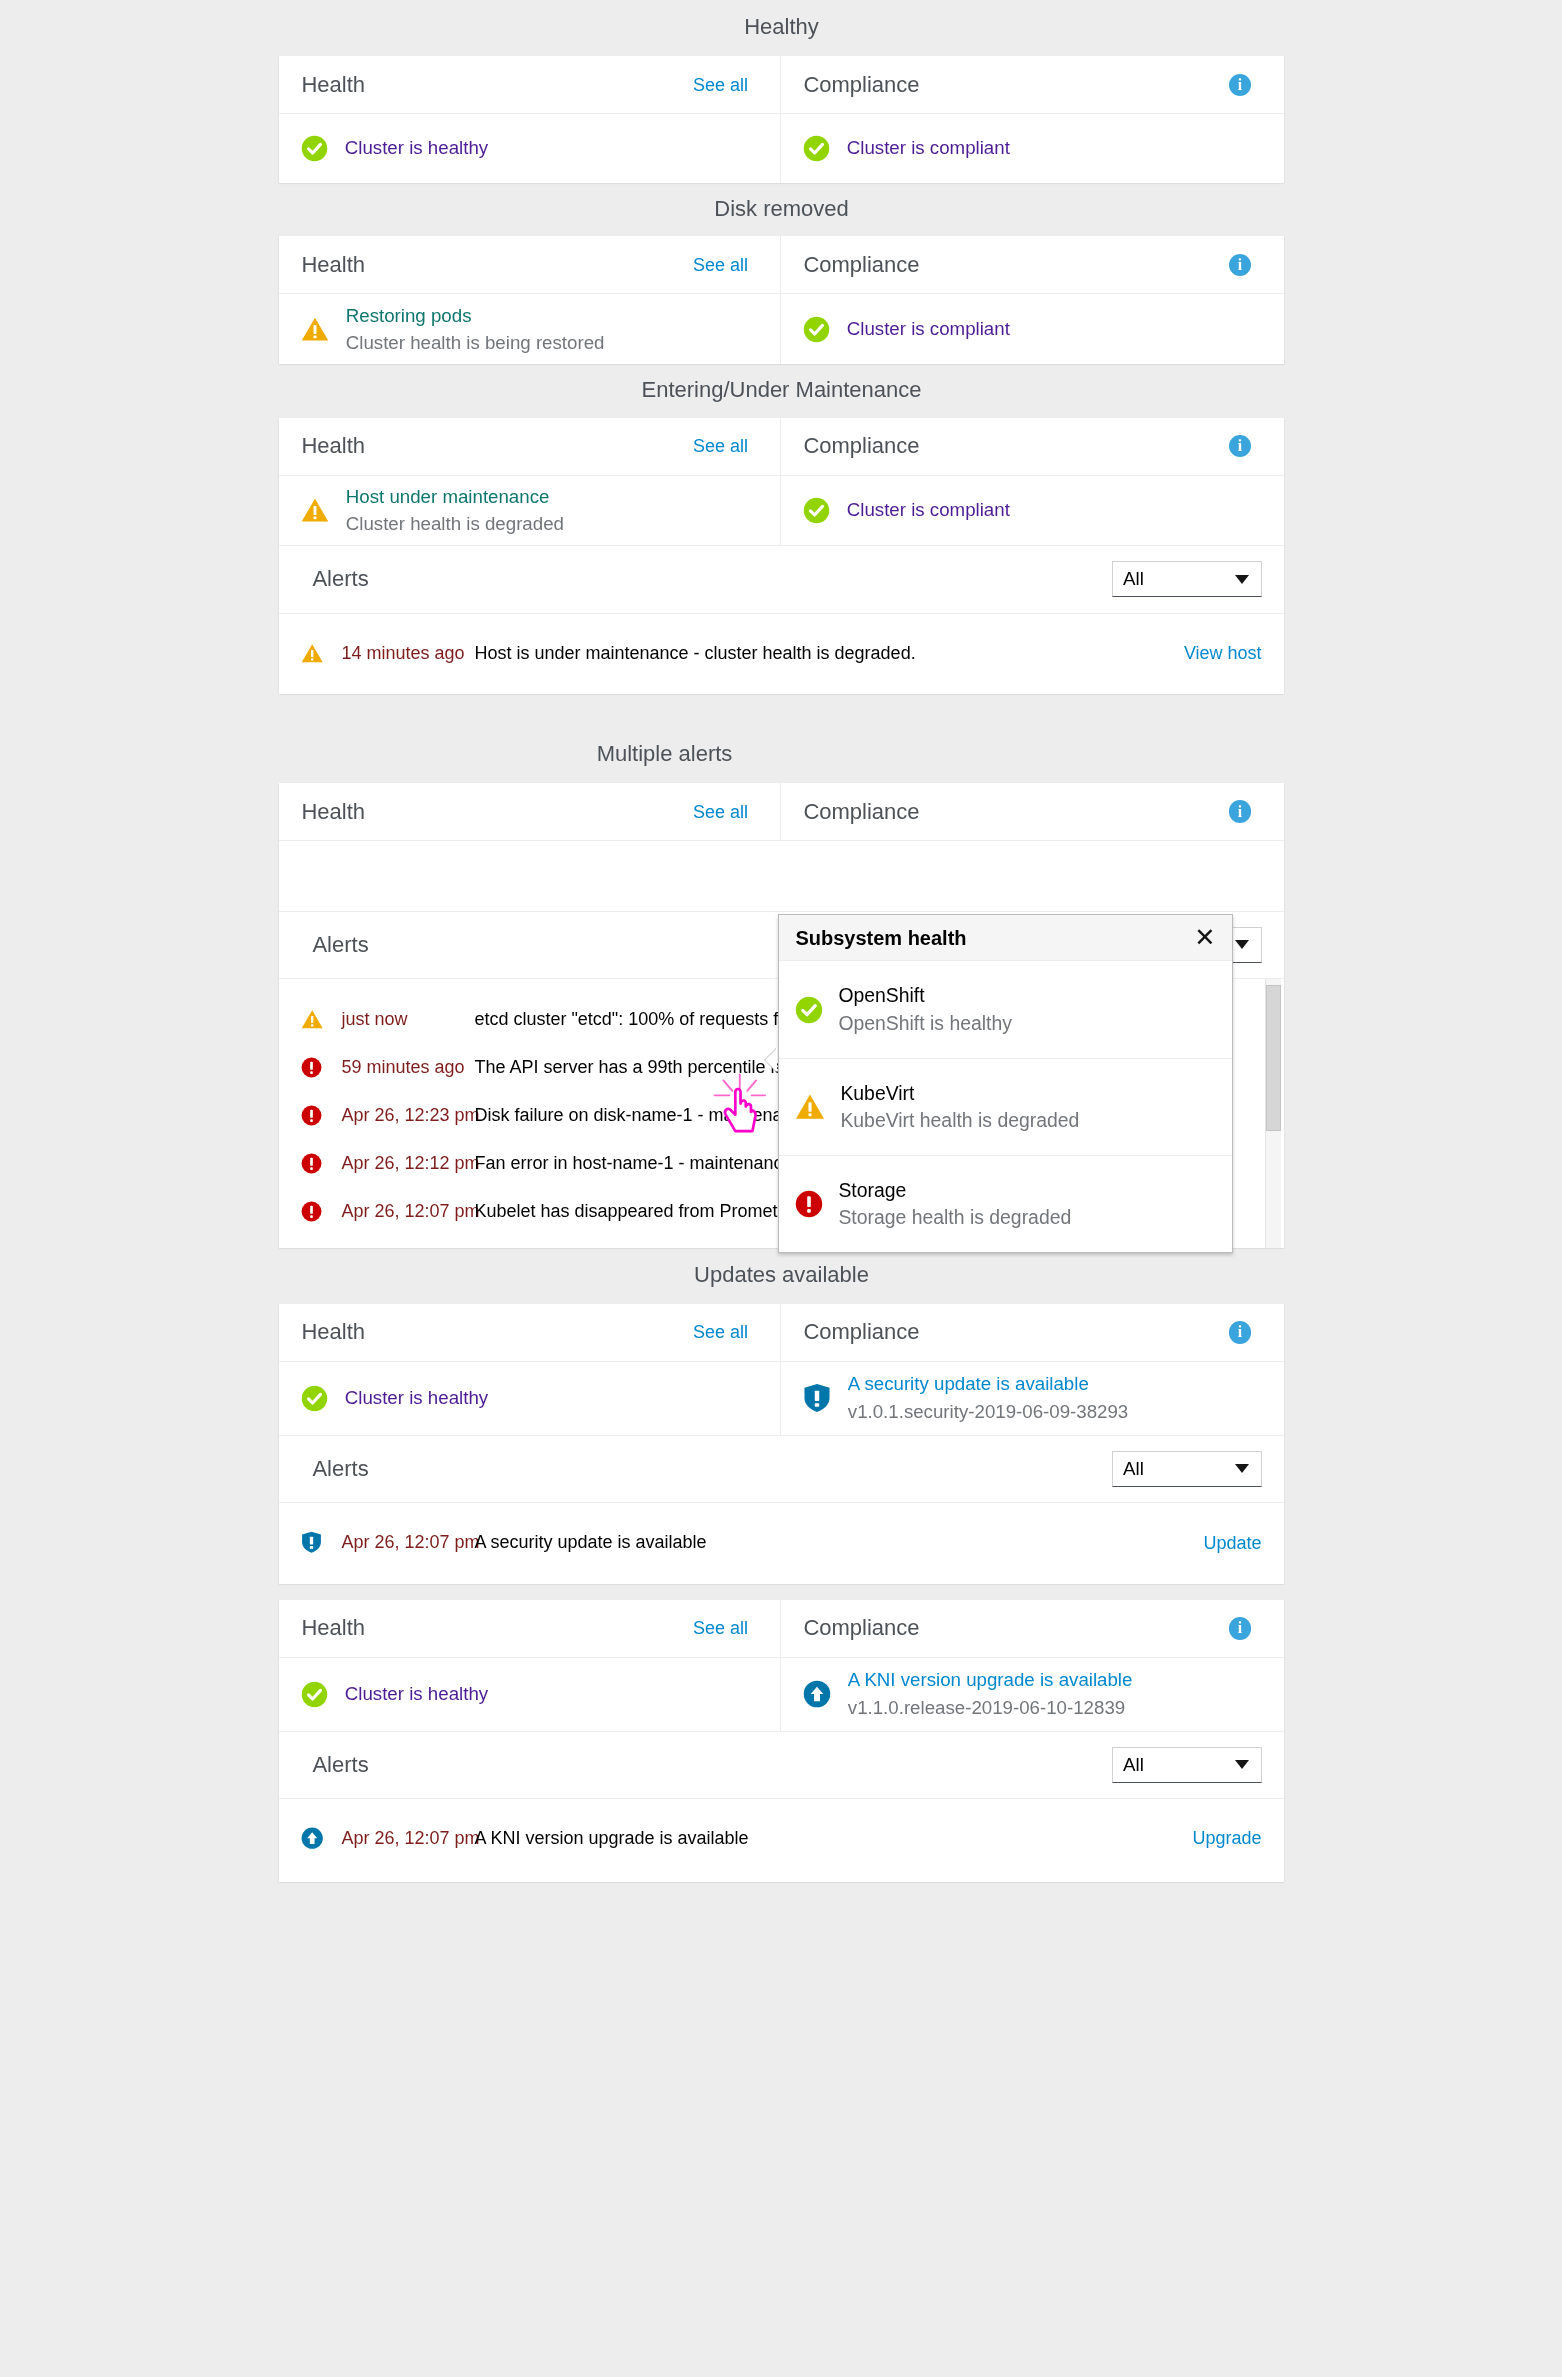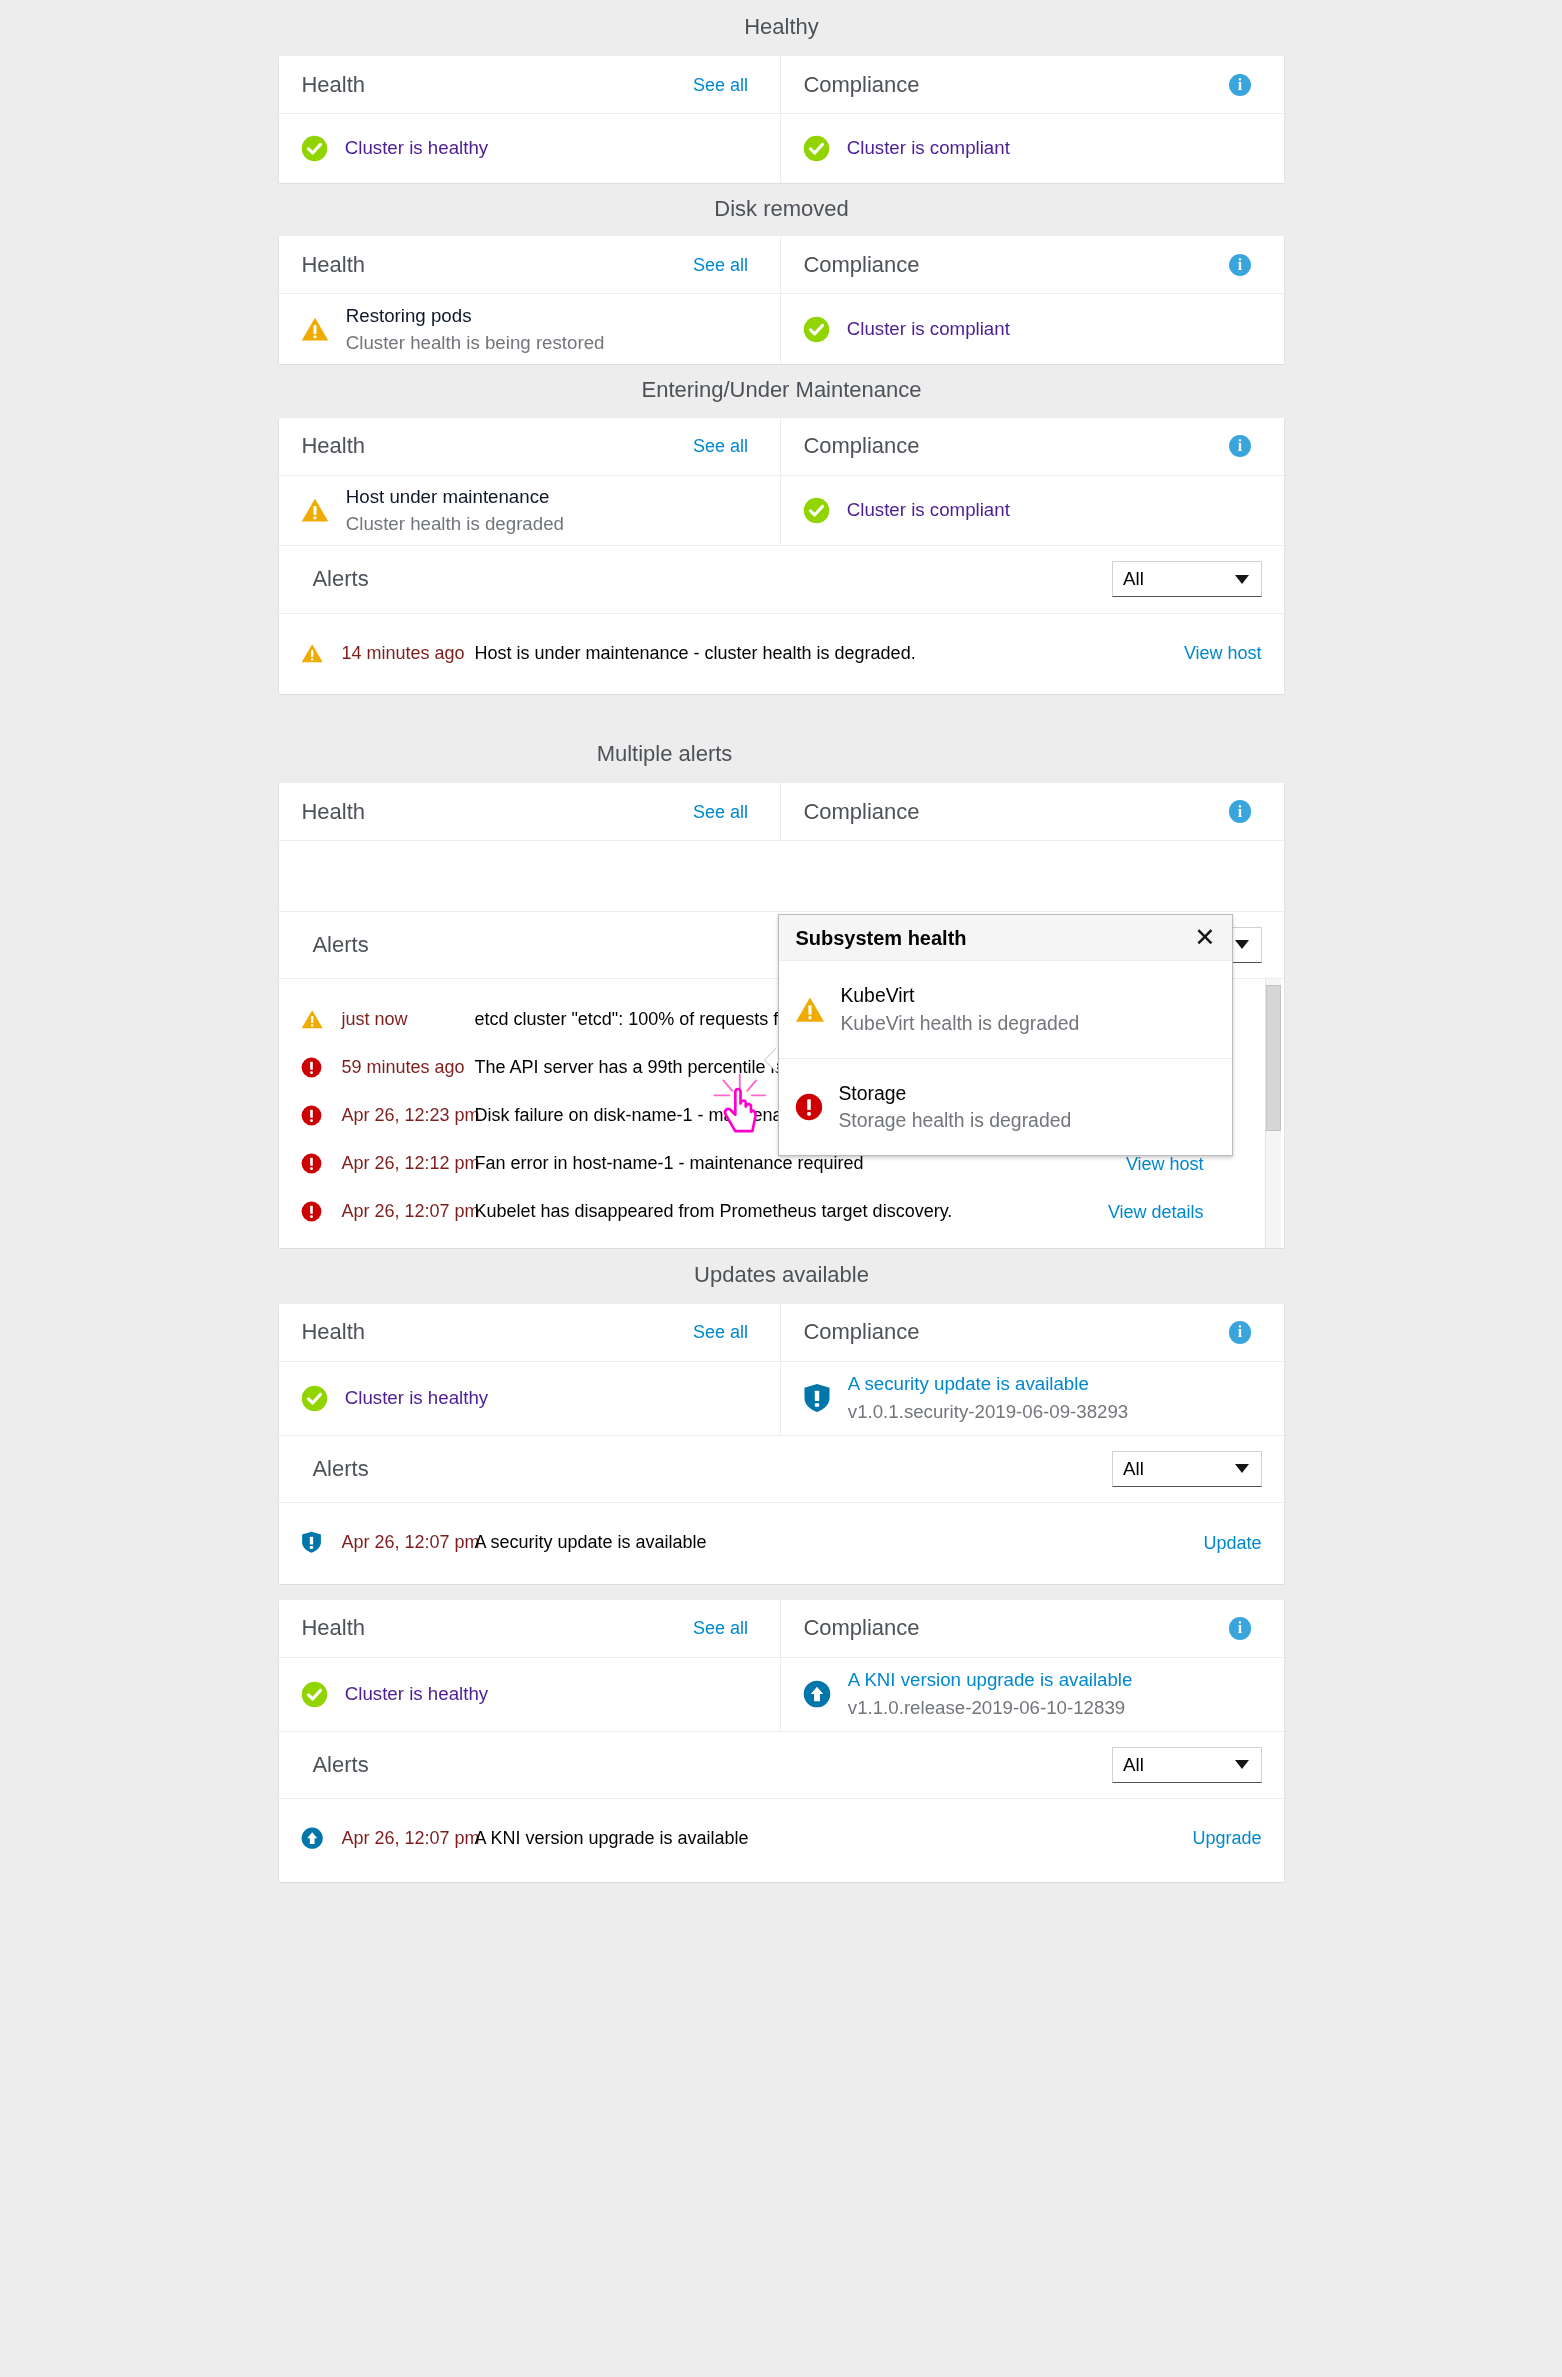--- a/index.html
+++ b/index.html
@@ -70,21 +70,21 @@
     min-height: 61px;
     padding: 0 22.4px;
   }
   .status-wrap { display: flex; align-items: center; gap: 16.4px; }
   .status-text-single {
     font-size: 18.7px;
     color: #4c1d95;
     line-height: 1;
   }
   .status-stack { display: flex; flex-direction: column; gap: 5.2px; }
-  .status-main { font-size: 18.7px; color: #0f172a; line-height: 1.15; }
+  .status-main { font-size: 18.7px; color: #0f766e; line-height: 1.15; }
   .status-sub  { font-size: 18.7px; color: #72767b; line-height: 1.15; }
 
   .status-link-main {
     font-size: 18.7px; color: #0088ce; line-height: 1.2; cursor: pointer;
   }
   .status-link-sub {
     font-size: 18.7px; color: #72767b; line-height: 1.2;
   }
 
   
@@ -641,20 +641,30 @@
     </div>
   </div>
 
   <div class="popover-arrow" style="left:765px; top:1048px;"></div>
   <div class="popover">
     <div class="popover-hdr">
       <span class="popover-title">Subsystem health</span>
       <span class="popover-close">✕</span>
     </div>
 
+    <div class="popover-item">
+      <svg class="ico" width="28" height="28" viewBox="0 0 36 36">
+        <circle cx="18" cy="18" r="17" fill="#92d400"></circle>
+        <path d="M10 18.5 L15.5 24 L26 12.5" stroke="#fff" stroke-width="4.2" fill="none" stroke-linecap="round" stroke-linejoin="round"></path>
+      </svg>
+      <div class="pop-stack">
+        <span class="pop-main">OpenShift</span>
+        <span class="pop-sub">OpenShift is healthy</span>
+      </div>
+    </div>
 
     <div class="popover-item">
       <svg class="ico" width="30" height="28" viewBox="0 0 38 36">
         <path d="M19 2 L37 33 L1 33 Z" fill="#f0ab00"></path>
         <rect x="17" y="12" width="4" height="12" fill="#fff" rx="1"></rect>
         <rect x="17" y="26" width="4" height="4" fill="#fff" rx="1"></rect>
       </svg>
       <div class="pop-stack">
         <span class="pop-main">KubeVirt</span>
         <span class="pop-sub">KubeVirt health is degraded</span>

